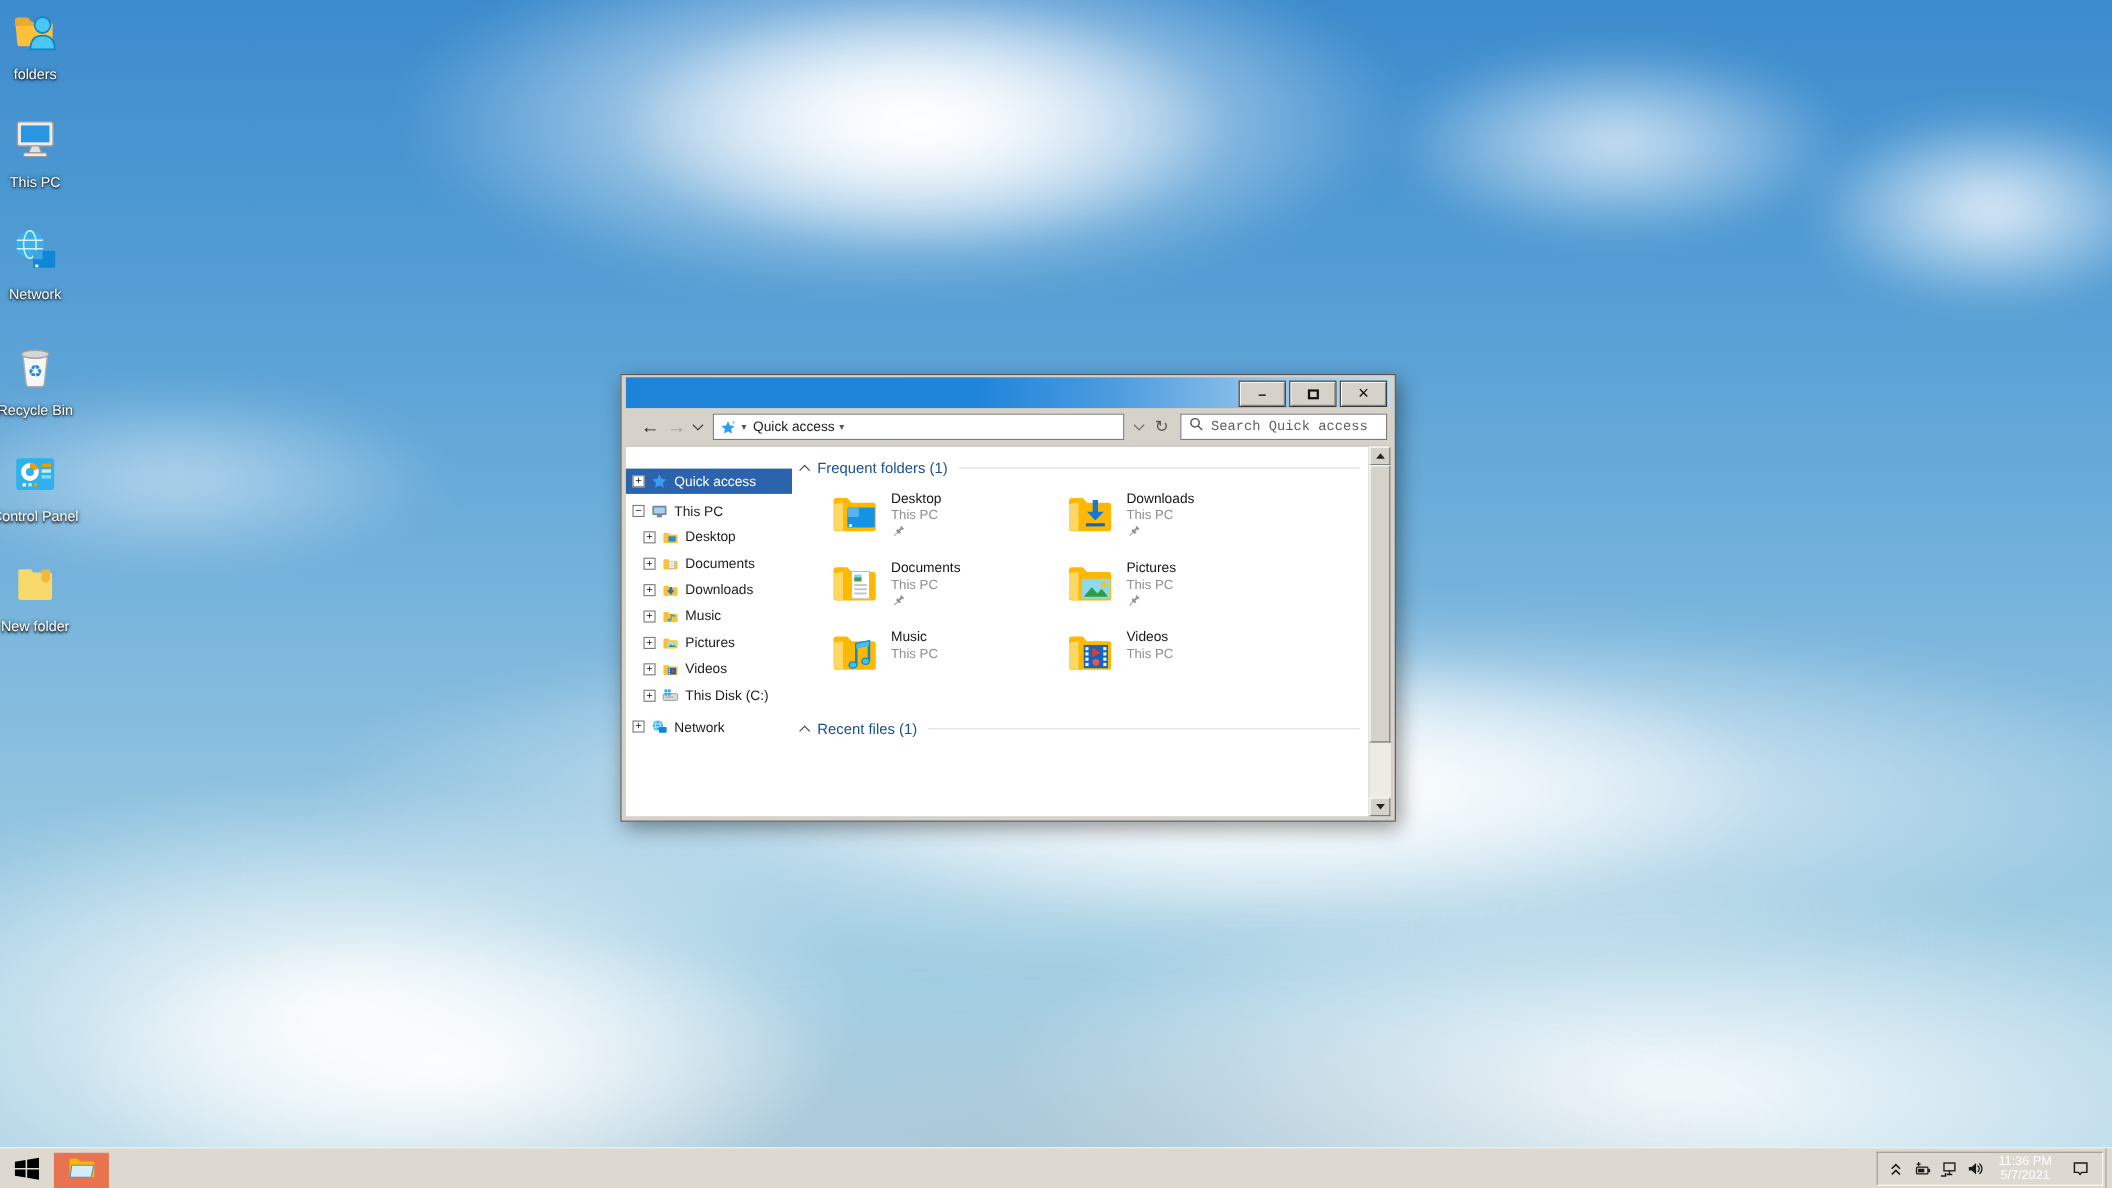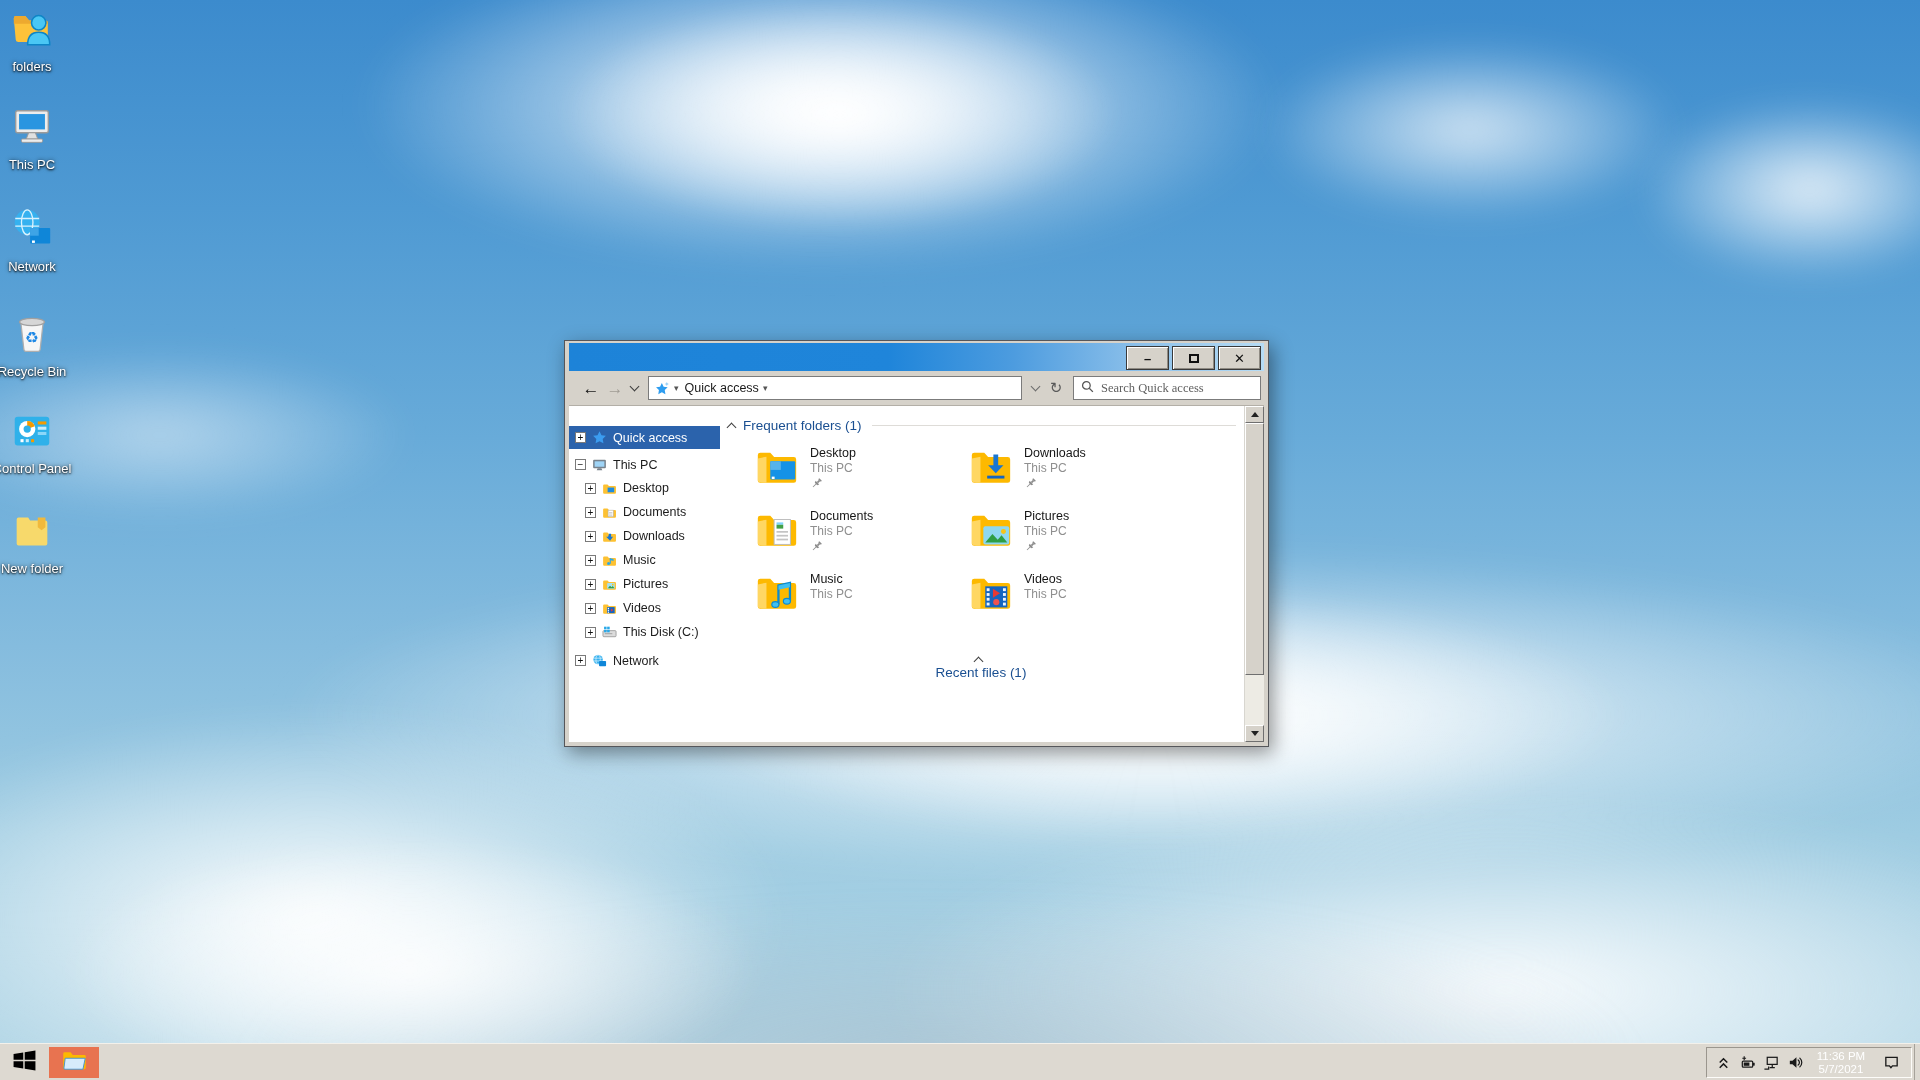--- a/index.html
+++ b/index.html
@@ -50,21 +50,21 @@
   .addressbar { flex:1; height:24px; background:#fff; border:1px solid #7b7b7b; display:flex;
     align-items:center; padding:0 6px; margin-left:4px; font-size:12.5px; color:#1a1a1a; }
   .addr-star svg { width:15px; height:15px; display:block; }
   .drop-glyph { font-size:9px; color:#555; margin:0 4px; }
   .addr-text { margin-left:2px; }
   .refresh-glyph { font-size:15px; color:#5a5a5a; width:22px; text-align:center; }
   .searchbox { width:188px; height:24px; background:#fff; border:1px solid #7b7b7b;
     display:flex; align-items:center; padding:0 7px; margin-left:6px; }
   .searchbox svg { width:13px; height:13px; margin-right:7px; flex:none; }
   .searchbox input { border:none; outline:none; flex:1; min-width:0; background:transparent;
-    font-family:Liberation Serif, serif; font-size:12.5px; color:#4c1d95; }
+    font-family:Liberation Mono, monospace; font-size:12.5px; color:#4c1d95; }
   .searchbox input::placeholder { color:#5f5f5f; opacity:1; }
 
   .win-body { height:337px; background:#fff; border-top:1px solid #b3afa7; display:flex; }
 
   
   .nav-pane { width:151px; padding-top:20px; font-size:12.5px; color:#1c1c1c; flex:none; }
   .tree-row { height:23px; display:flex; align-items:center; padding-left:6px; }
   .tree-row.child { padding-left:16px; height:24px; }
   .tree-row.gap-after { margin-bottom:4px; }
   .tree-row.gap-before { margin-top:5px; }
@@ -79,36 +79,36 @@
   .sec-chev { width:7px; height:7px; border-left:1.8px solid #3f3f3f; border-top:1.8px solid #3f3f3f;
     transform:rotate(45deg); margin:3px 8px 0 2px; flex:none; }
   .section-rule { flex:1; height:1px; background:#dedcd8; margin-left:10px; }
   .tiles { display:grid; grid-template-columns:214px 214px; row-gap:17px; margin:12px 0 0 34px; }
   .tile { display:flex; height:46px; }
   .tile-icon svg { width:46px; height:46px; display:block; }
   .tile-meta { margin-left:10px; padding-top:1px; }
   .tile-name { font-size:12.5px; color:#161616; white-space:nowrap; }
   .tile-loc { font-size:12px; color:#8f8f8f; margin-top:1px; white-space:nowrap; }
   .tile-pin svg { width:13px; height:13px; margin-top:2px; display:block; }
-  .recent-hd { margin-top:38px;flex-direction:column; }
+  .recent-hd { margin-top:38px; }
 
   
   .scrollbar { width:20px; background:#edebe4; border-left:1px solid #d8d6d0; display:flex; flex-direction:column; flex:none; }
   .sb-btn { height:17px; background:#d6d2ca; flex:none;
     border:1px solid #fff; border-right-color:#6f6f6f; border-bottom-color:#6f6f6f;
     display:flex; align-items:center; justify-content:center; }
   .tri-up { width:0; height:0; border-left:4px solid transparent; border-right:4px solid transparent; border-bottom:5px solid #222; }
   .tri-down { width:0; height:0; border-left:4px solid transparent; border-right:4px solid transparent; border-top:5px solid #222; }
   .sb-thumb { height:252px; background:#d6d2ca; flex:none;
     border:1px solid #fff; border-right-color:#6f6f6f; border-bottom-color:#6f6f6f; }
   .sb-rest { flex:1; }
 
   
   .taskbar { position:absolute; left:0; bottom:0; width:1920px; height:37px; background:#ddd9d1;
-    border-top:1px solid #f3f1eb; display:flex; align-items:center; }
+    border-top:1px solid #f3f1eb; display:flex; align-items:flex-end; }
   .start-btn { width:48px; display:flex; align-items:center; justify-content:center; flex:none; }
   .start-btn svg { width:25px; height:25px; }
   .tb-sep { width:1px; background:#b5b1a9; box-shadow:1px 0 0 #f4f2ec; flex:none; }
   .tb-explorer { width:50px; background:#e87350; display:flex; align-items:center; justify-content:center; flex:none; }
   .tb-explorer svg { width:27px; height:27px; }
   .tray { position:absolute; left:1706px; top:3px; width:206px; height:31px;
     border:1px solid #9a968e; border-bottom-color:#fdfcf9; border-right-color:#fdfcf9;
     display:flex; align-items:center; }
   .tray-ico { width:24px; display:flex; justify-content:center; flex:none; }
   .tray-ico svg { width:17px; height:17px; }

